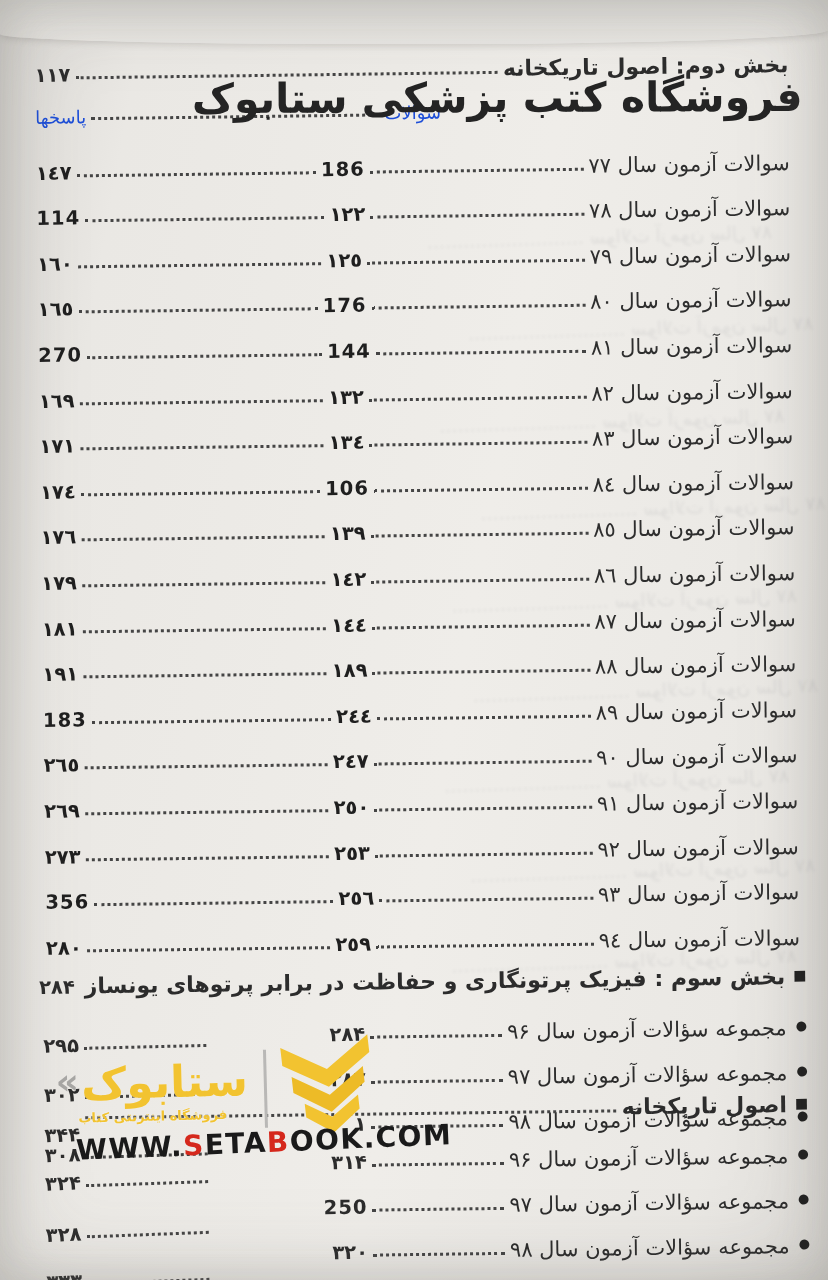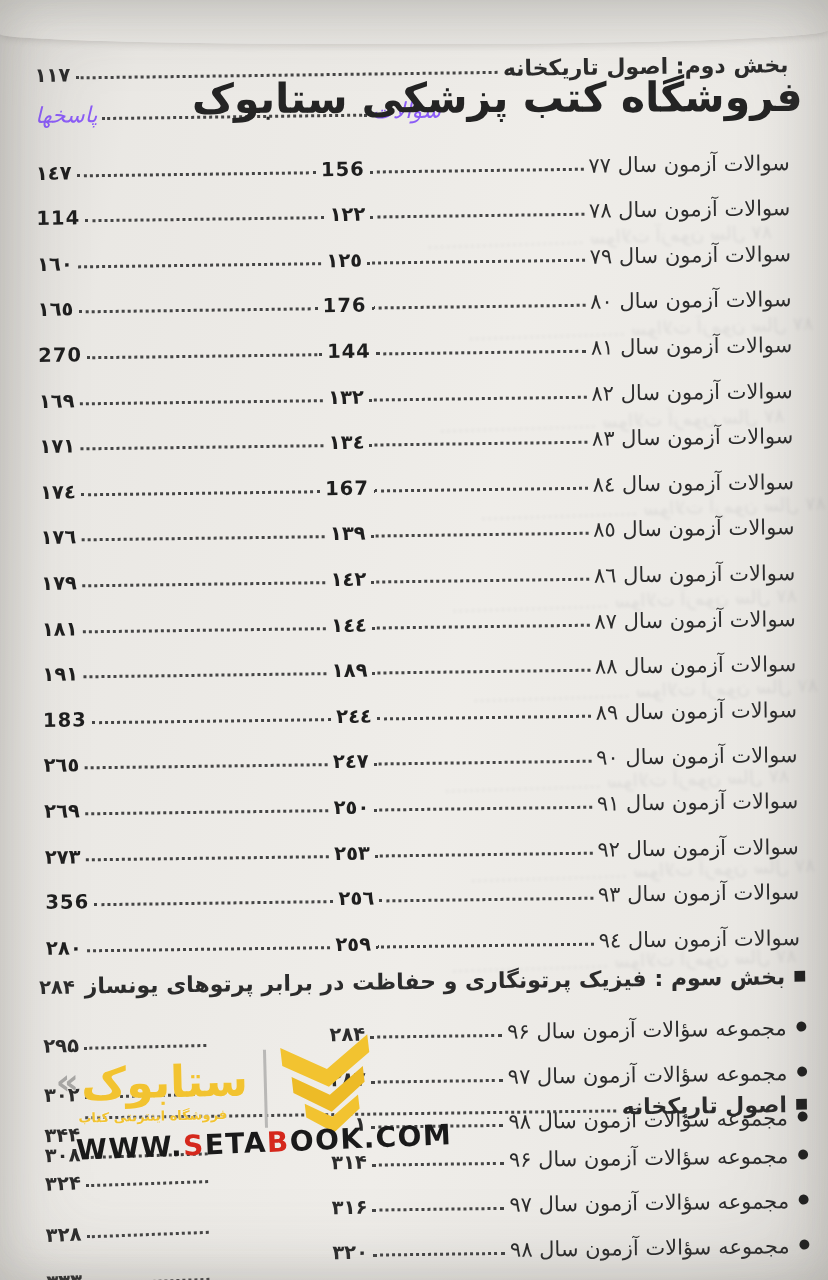--- a/index.html
+++ b/index.html
@@ -26,21 +26,21 @@
 
   .hdr-row{position:absolute;left:40px;right:34px;display:flex;direction:rtl;align-items:flex-end;}
   #sec2-header{top:48px;height:34px;}
   #sec2-header .title{font-weight:bold;font-size:22px;white-space:nowrap;}
   #sec2-header .dots{flex:1;}
   #sec2-header .num,#sec3-header .num,#sec4-header .num{font-weight:bold;font-size:19.5px;letter-spacing:1px;white-space:nowrap;}
 
   #cols-row{top:93px;height:30px;}
   #cols-row .spacer{width:348px;}
   #cols-row .dots{flex:1;}
-  #cols-row .clabel{font-size:22px;color:#8b5cf6;white-space:nowrap;font-style:italic;}
+  #cols-row .clabel{font-size:18px;color:#1d4ed8;white-space:nowrap;}
 
   .sec-header{position:absolute;left:36px;right:28px;display:flex;direction:rtl;align-items:flex-end;}
   #sec3-header{top:958px;height:36px;}
   #sec4-header{top:1088px;height:34px;}
   .sec-header .marker{font-size:14px;margin:0 0 6px 8px;color:#1d1d1d;}
   .sec-header .title{font-weight:bold;font-size:22px;white-space:nowrap;}
   .sec-header .dots{flex:1;}
   #sec4-header .num{transform:translateY(20px) rotate(-1.5deg);}
 
   .brows{position:absolute;left:36px;right:28px;}
@@ -117,21 +117,21 @@
     <div class="spacer"></div>
     <span class="clabel">سوالات</span>
     <div class="dots"></div>
     <span class="clabel">پاسخها</span>
   </div>
 
   <div id="sec2-rows">
       <div class="trow">
         <span class="title">سوالات آزمون سال ٧٧</span>
         <div class="dots d1"></div>
-        <span class="num">156</span>
+        <span class="num">186</span>
         <div class="dots d2"></div>
         <span class="num">١٤٧</span>
       </div>
       <div class="trow">
         <span class="title">سوالات آزمون سال ٧٨</span>
         <div class="dots d1"></div>
         <span class="num">١٢٢</span>
         <div class="dots d2"></div>
         <span class="num">114</span>
       </div>
@@ -166,21 +166,21 @@
       <div class="trow">
         <span class="title">سوالات آزمون سال ٨٣</span>
         <div class="dots d1"></div>
         <span class="num">١٣٤</span>
         <div class="dots d2"></div>
         <span class="num">١٧١</span>
       </div>
       <div class="trow">
         <span class="title">سوالات آزمون سال ٨٤</span>
         <div class="dots d1"></div>
-        <span class="num">167</span>
+        <span class="num">106</span>
         <div class="dots d2"></div>
         <span class="num">١٧٤</span>
       </div>
       <div class="trow">
         <span class="title">سوالات آزمون سال ٨٥</span>
         <div class="dots d1"></div>
         <span class="num">١٣٩</span>
         <div class="dots d2"></div>
         <span class="num">١٧٦</span>
       </div>
@@ -308,21 +308,21 @@
         <div class="gap"></div>
         <div class="acell">
           <div class="dots"></div>
           <span class="num">۳۲۴</span>
         </div>
       </div>
       <div class="brow">
         <span class="bullet">●</span>
         <span class="title">مجموعه سؤالات آزمون سال ۹۷</span>
         <div class="dots dshort"></div>
-        <span class="num">۳۱۶</span>
+        <span class="num">250</span>
         <div class="gap"></div>
         <div class="acell">
           <div class="dots"></div>
           <span class="num">۳۲۸</span>
         </div>
       </div>
       <div class="brow">
         <span class="bullet">●</span>
         <span class="title">مجموعه سؤالات آزمون سال ۹۸</span>
         <div class="dots dshort"></div>

